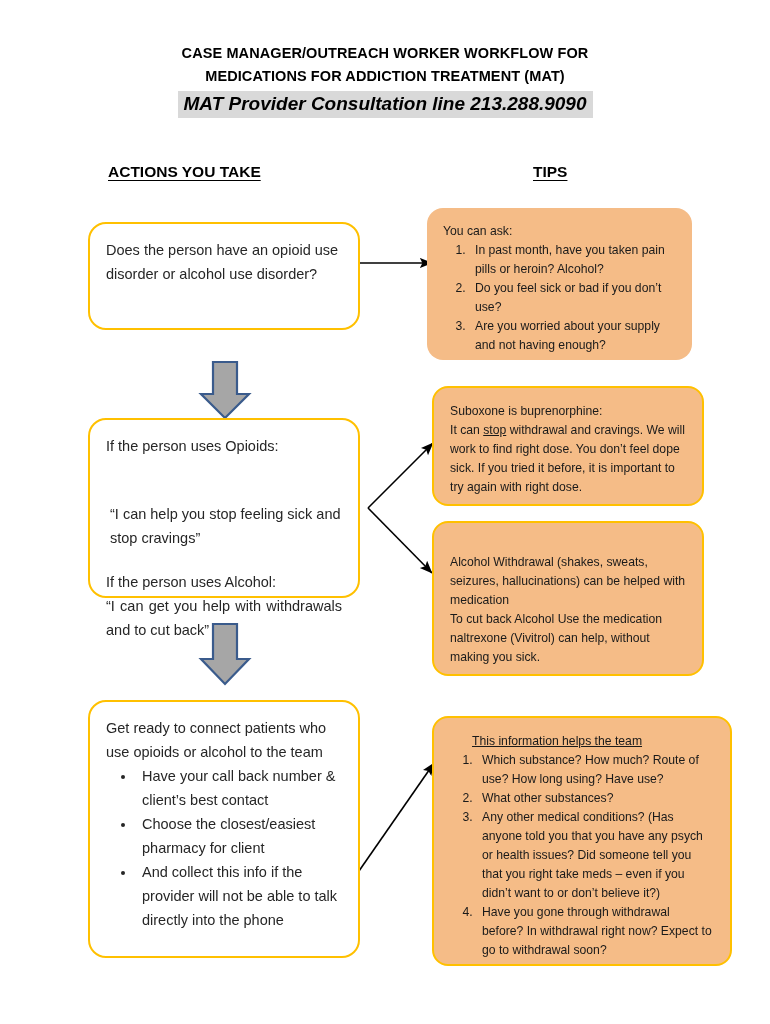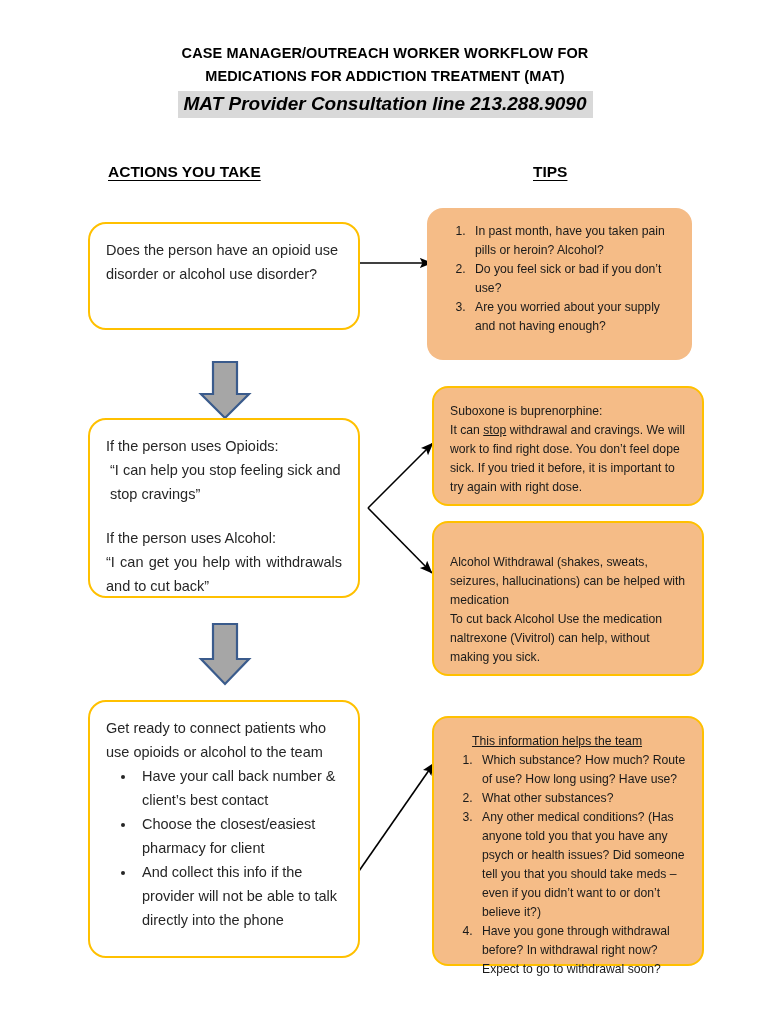--- a/index.html
+++ b/index.html
@@ -142,30 +142,31 @@
   <polygon points="213,362 237,362 237,394 249,394 225,418 201,394 213,394" fill="#A6A6A6" stroke="#3A5B8C" stroke-width="2.2" stroke-linejoin="miter"></polygon>
 
   <polygon points="213,624 237,624 237,659 249,659 225,684 201,659 213,659" fill="#A6A6A6" stroke="#3A5B8C" stroke-width="2.2" stroke-linejoin="miter"></polygon>
 </svg>
 
 <div class="action-box pad" id="action-box-1" style="left:88px; top:222px; width:272px; height:108px;">
   <div>Does the person have an opioid use disorder or alcohol use disorder?</div>
 </div>
 
 <div class="tip-box pad" id="tip-box-1" style="left:427px; top:208px; width:265px; height:152px;">
+  <div>You can ask:</div>
   <ol class="numlist">
     <li>In past month, have you taken pain pills or heroin? Alcohol?</li>
     <li>Do you feel sick or bad if you don’t use?</li>
     <li>Are you worried about your supply and not having enough?</li>
   </ol>
 </div>
 
 <div class="action-box pad" id="action-box-2" style="left:88px; top:418px; width:272px; height:180px;">
   <div>If the person uses Opioids:</div>
-  <div style="padding-left:4px;">“I can help you stop feeling sick and stop cravings”</div>
+  <div style="padding-left:4px;margin-top:44px;">“I can help you stop feeling sick and stop cravings”</div>
   <div class="spacer"></div>
   <div>If the person uses Alcohol:</div>
   <div class="justify">“I can get you help with withdrawals and to cut back”</div>
 </div>
 
 <div class="tip-box bordered pad" id="tip-box-2" style="left:432px; top:386px; width:272px; height:120px;">
   <div>
     <span class="b">Suboxone</span><span> is </span><span class="b">buprenorphine</span><span>:</span>
   </div>
   <div>
@@ -184,23 +185,23 @@
 
 <div class="action-box pad" id="action-box-3" style="left:88px; top:700px; width:272px; height:258px;">
   <div>Get ready to connect patients who use opioids or alcohol to the team</div>
   <ul class="bullets">
     <li>Have your call back number &amp; client’s best contact</li>
     <li>Choose the closest/easiest pharmacy for client</li>
     <li>And collect this info if the provider will not be able to talk directly into the phone</li>
   </ul>
 </div>
 
-<div class="tip-box bordered pad" id="tip-box-4" style="left:432px; top:716px; width:272px; height:250px;">
+<div class="tip-box bordered pad" id="tip-box-4" style="left:432px; top:716px; width:300px; height:250px;">
   <div style="padding-left:22px;">
     <span class="u">This information helps the team</span>
   </div>
   <ol class="numlist">
     <li>Which substance? How much? Route of use? How long using? Have use?</li>
     <li>What other substances?</li>
-    <li>Any other medical conditions? (Has anyone told you that you have any psych or health issues? Did someone tell you that you should take meds – even if you didn’t want to or don’t believe it?)</li>
+    <li>Any other medical conditions? (Has anyone told you that you have any psych or health issues? Did someone tell you that you right take meds – even if you didn’t want to or don’t believe it?)</li>
     <li>Have you gone through withdrawal before? In withdrawal right now? Expect to go to withdrawal soon?</li>
   </ol>
 </div>
 
 </body></html>

